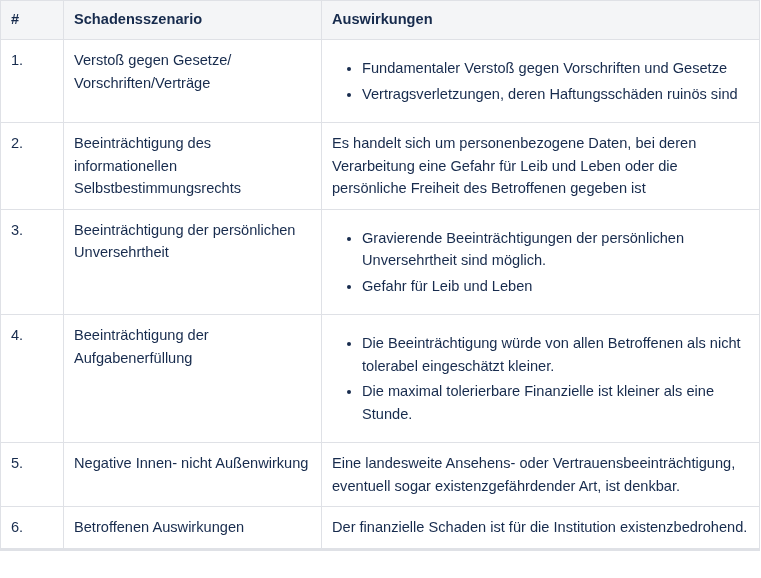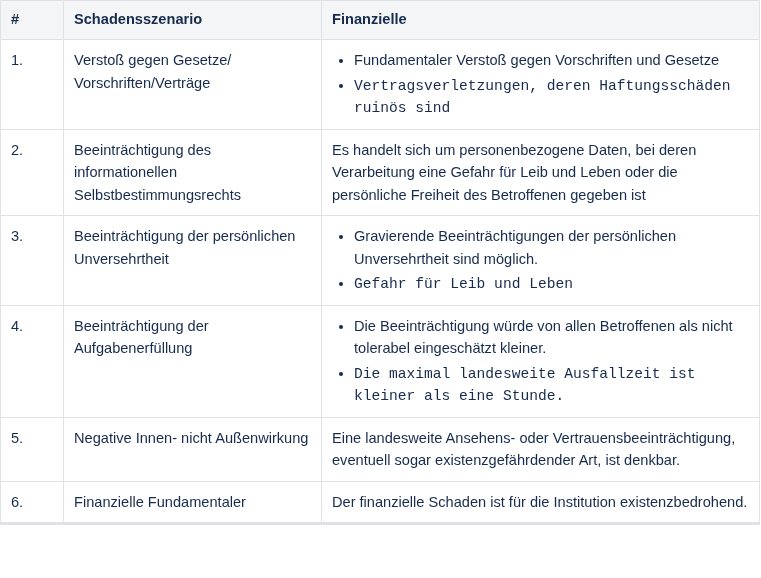--- a/index.html
+++ b/index.html
@@ -3,34 +3,34 @@
 <meta charset="utf-8">
 <style>
   html, body { margin: 0; padding: 0; background: #ffffff; }
   body { width: 761px; height: 578px; overflow: hidden; font-family: "Liberation Sans", sans-serif; color: #172b4d; }
   table { border-collapse: collapse; width: 760px; table-layout: fixed; font-size: 14.6px; line-height: 22.5px; }
   th, td { border: 1px solid #dfe1e6; vertical-align: top; padding: 7px 10px; text-align: left; }
   thead th { background: #f4f5f7; font-weight: bold; height: 23px; padding-top: 7px; padding-bottom: 8px; }
   th.col-num, td.col-num { width: 42px; padding-left: 10px; }
   th.col-scen, td.col-scen { width: 237px; }
   td { padding-top: 9px; padding-bottom: 9px; }
-  ul { margin: 0; padding-left: 22px; }
+  ul { margin: 8px; padding-left: 22px; }
   ul li { margin: 0 0 3px 0; }
-  ul li:last-child { margin-bottom: 0; font-family: Liberation Mono, monospace; }
+  ul li:last-child { margin-bottom: 0; }
   tbody tr:last-child td { border-bottom: 3px solid #dfe1e6; }
 </style>
 </head>
 <body>
 
 <table>
   <thead>
     <tr>
       <th class="col-num">#</th>
       <th class="col-scen">Schadensszenario</th>
-      <th>Finanzielle</th>
+      <th>Auswirkungen</th>
     </tr>
   </thead>
   <tbody>
     <tr>
       <td class="col-num">1.</td>
       <td class="col-scen">Verstoß gegen Gesetze/ Vorschriften/Verträge</td>
       <td>
         <ul>
           <li>Fundamentaler Verstoß gegen Vorschriften und Gesetze</li>
           <li>Vertragsverletzungen, deren Haftungsschäden ruinös sind</li>
@@ -51,28 +51,28 @@
           <li>Gefahr für Leib und Leben</li>
         </ul>
       </td>
     </tr>
     <tr>
       <td class="col-num">4.</td>
       <td class="col-scen">Beeinträchtigung der Aufgabenerfüllung</td>
       <td>
         <ul>
           <li>Die Beeinträchtigung würde von allen Betroffenen als nicht tolerabel eingeschätzt kleiner.</li>
-          <li>Die maximal landesweite Ausfallzeit ist kleiner als eine Stunde.</li>
+          <li>Die maximal tolerierbare Finanzielle ist kleiner als eine Stunde.</li>
         </ul>
       </td>
     </tr>
     <tr>
       <td class="col-num">5.</td>
       <td class="col-scen">Negative Innen- nicht Außenwirkung</td>
       <td>Eine landesweite Ansehens- oder Vertrauensbeeinträchtigung, eventuell sogar existenzgefährdender Art, ist denkbar.</td>
     </tr>
     <tr>
       <td class="col-num">6.</td>
-      <td class="col-scen">Finanzielle Fundamentaler</td>
+      <td class="col-scen">Betroffenen Auswirkungen</td>
       <td>Der finanzielle Schaden ist für die Institution existenzbedrohend.</td>
     </tr>
   </tbody>
 </table>
 
 </body></html>

